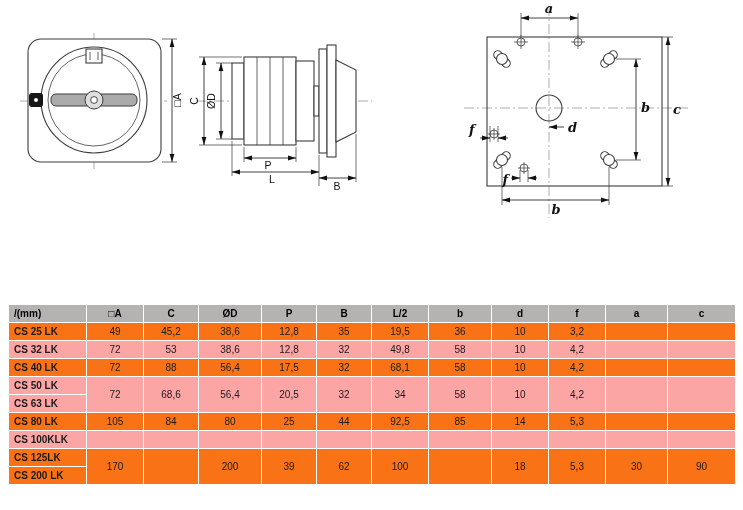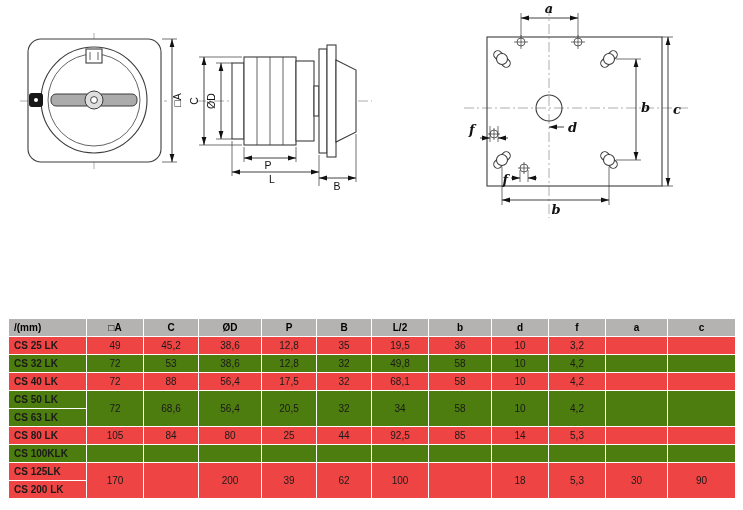--- a/index.html
+++ b/index.html
@@ -13,29 +13,29 @@
   .olthin { fill:none; stroke:#3c3c3c; stroke-width:0.8; }
   .handle { fill:#ababab; stroke:#3c3c3c; stroke-width:1; }
   .hub    { fill:#dedede; stroke:#3c3c3c; stroke-width:1; }
   .cl     { stroke:#8a8a8a; stroke-width:0.7; stroke-dasharray:10 3 2 3; fill:none; }
   .ext    { stroke:#333333; stroke-width:0.7; fill:none; }
   .dim    { stroke:#111111; stroke-width:0.8; fill:none; }
   .dimtxt { font-size:10.5px; font-family:"Liberation Sans", sans-serif; fill:#111; }
   .dimit  { font-style:italic; font-weight:bold; font-size:13px; font-family:"DejaVu Serif", serif; fill:#111; }
 
   
-  .dim-table { position:absolute; top:318px; left:8px; width:727px; border-collapse:collapse;
+  .dim-table { position:absolute; top:304px; left:8px; width:727px; border-collapse:collapse;
                table-layout:fixed; font-size:10px; color:#1a1a1a; }
   .dim-table th, .dim-table td { border:1px solid #ffffff; text-align:center; height:18px;
                padding:0 2px; overflow:hidden; white-space:nowrap; font-weight:normal; }
   .hdr th { background:#b5b2b2; font-weight:bold; color:#000; }
   .hdr th.lbl { text-align:left; padding-left:5px; }
   td.lbl  { text-align:left; padding-left:5px; font-weight:bold; }
-  .r-light td { background:#ef4444; }
-  .r-dark  td { background:#4d7c0f; }
+  .r-light td { background:#f97316; }
+  .r-dark  td { background:#fca5a5; }
 </style>
 </head>
 <body>
 
 <div class="page">
 
   <svg class="drawings" width="743" height="295" viewBox="0 0 743 295">
     <defs>
       <marker id="mE" markerWidth="9" markerHeight="8" refX="8" refY="3" orient="auto" markerUnits="userSpaceOnUse">
         <path d="M0,0.6 L8,3 L0,5.4 Z" fill="#111"></path>

